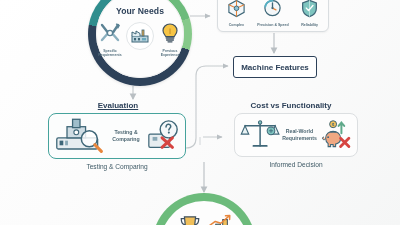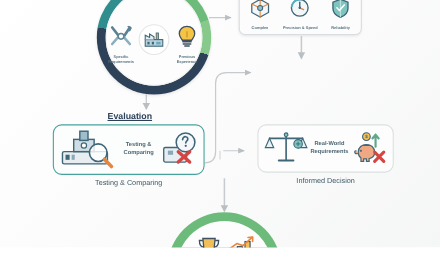--- a/index.html
+++ b/index.html
@@ -171,20 +171,21 @@
       <path d="M203,137 L222,137" stroke="#c6cbce" stroke-width="1" fill="none" marker-end="url(#ah)"></path>
     </g>
 
     <g>
       <path d="M204,162 L204,192" stroke="#c6cbce" stroke-width="1.4" fill="none" marker-end="url(#ahd)"></path>
     </g>
   </svg>
 
   <div class="abs" id="needs-circle"></div>
   <div class="abs" id="needs-inner"></div>
+  <div class="abs" id="needs-title">Your Needs</div>
 
   <div class="abs" id="needs-icons">
 
     <div class="needs-cell">
       <svg width="24" height="22" viewBox="0 0 24 22">
         <path d="M4,3 L11,12 M14,12 L20,3" stroke="#5b8294" stroke-width="2.4" stroke-linecap="round" fill="none"></path>
         <path d="M4,18 L11,10 M13,10 L20,18" stroke="#8bb0bf" stroke-width="2.4" stroke-linecap="round" fill="none"></path>
         <circle cx="12" cy="11" r="2.6" fill="#fff" stroke="#5b8294" stroke-width="1.3"></circle>
         <path d="M18.6,2.2 l2.4,1.4 -1.2,2.2" stroke="#5b8294" stroke-width="1.5" fill="none" stroke-linecap="round"></path>
       </svg>
@@ -242,20 +243,23 @@
       <svg width="19" height="19" viewBox="0 0 20 20">
         <path d="M10,1.4 L17.2,4.2 L17.2,10 C17.2,14.6 13.6,17.4 10,18.6
                  C6.4,17.4 2.8,14.6 2.8,10 L2.8,4.2 Z" fill="#7ec4bf" stroke="#3f6778" stroke-width="1.3"></path>
         <path d="M10,1.4 L10,18.6" stroke="#b9e2de" stroke-width="1.1"></path>
         <path d="M6.6,9.6 L9,12.2 L13.6,6.8" stroke="#fff" stroke-width="1.5" fill="none" stroke-linecap="round" stroke-linejoin="round"></path>
       </svg>
       <div class="attr-cap">Reliability</div>
     </div>
   </div>
 
+  <div class="abs" id="mf-box">
+    <span id="mf-label">Machine Features</span>
+  </div>
 
   <div class="abs" id="eval-title">Evaluation</div>
 
   <div class="abs" id="eval-box">
     <svg width="52" height="38" viewBox="0 0 56 40">
       <rect x="3" y="22" width="44" height="12" rx="1.6" fill="#e7edf0" stroke="#3f6778" stroke-width="1.4"></rect>
       <rect x="14" y="10" width="20" height="12" fill="#cfdde4" stroke="#3f6778" stroke-width="1.4"></rect>
       <rect x="20" y="2" width="8" height="9" fill="#9fbecb" stroke="#3f6778" stroke-width="1.4"></rect>
       <circle cx="24" cy="16" r="2.6" fill="#fff" stroke="#3f6778" stroke-width="1.2"></circle>
       <rect x="6" y="25" width="4" height="5" fill="#3f6778"></rect>
@@ -272,20 +276,21 @@
       <circle cx="24" cy="11" r="9" fill="#f4f8fa" stroke="#3f6778" stroke-width="1.5"></circle>
       <path d="M21.2,8.4 C21.2,6.4 22.8,5.3 24.2,5.6 C25.8,5.9 26.6,7.2 26,8.6
                C25.5,9.8 24.2,10.1 24.2,11.6" stroke="#3f6778" stroke-width="1.6" fill="none" stroke-linecap="round"></path>
       <circle cx="24.2" cy="14.4" r="1.1" fill="#3f6778"></circle>
       <path d="M17,20 L28,30 M28,20 L17,30" stroke="#d64541" stroke-width="3.2" stroke-linecap="round"></path>
     </svg>
   </div>
 
   <div class="abs" id="eval-caption">Testing &amp; Comparing</div>
 
+  <div class="abs" id="cost-title">Cost vs Functionality</div>
 
   <div class="abs" id="cost-box">
     <svg width="46" height="38" viewBox="0 0 48 40">
       <path d="M24,5 L24,33" stroke="#3f6778" stroke-width="1.8" stroke-linecap="round"></path>
       <path d="M6,9 L42,9" stroke="#3f6778" stroke-width="1.8" stroke-linecap="round"></path>
       <circle cx="24" cy="5" r="2" fill="#7ec4bf" stroke="#3f6778" stroke-width="1.2"></circle>
       <path d="M16,33 L32,33" stroke="#3f6778" stroke-width="2" stroke-linecap="round"></path>
       <path d="M6,9 L1.5,19 L10.5,19 Z" fill="#e9f3f5" stroke="#3f6778" stroke-width="1.3"></path>
       <path d="M42,9 L37.5,19 L46.5,19 Z" fill="#e9f3f5" stroke="#3f6778" stroke-width="1.3"></path>
       <circle cx="37" cy="15" r="4.6" fill="#7ec4bf" stroke="#3f6778" stroke-width="1.2"></circle>

